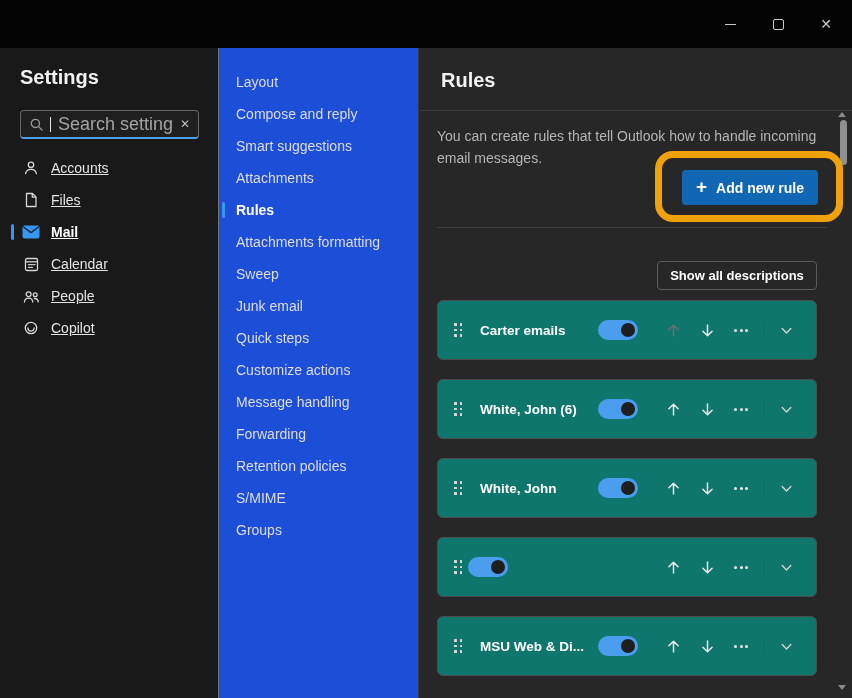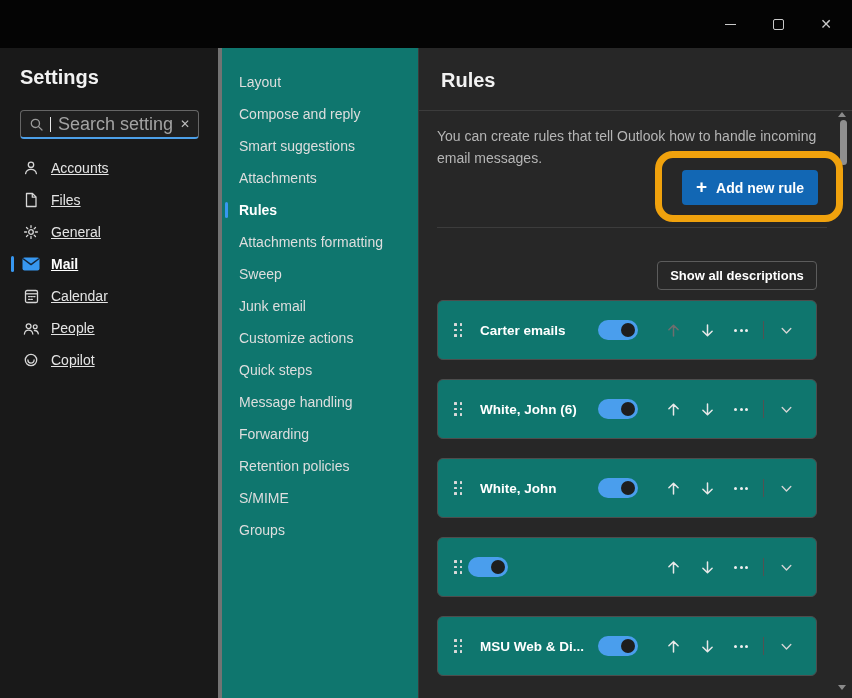--- a/index.html
+++ b/index.html
@@ -34,21 +34,21 @@
   .search-ph { font-size:18px; color:#a3a3a3; white-space:nowrap; overflow:hidden; flex:1; }
   .search-clear { color:#bdbdbd; font-size:12px; flex:none; }
 
   .side-nav { position:absolute; left:0; top:104px; right:0; }
   .side-item { height:32px; display:flex; align-items:center; padding-left:22px; gap:11px; font-size:14px; color:#e4e4e4; position:relative; cursor:default;text-decoration:underline; }
   .side-item .icon { width:18px; height:16px; display:flex; align-items:center; justify-content:center; }
   .side-item.selected { font-weight:bold; color:#fff; }
   .side-item.selected::before { content:''; position:absolute; left:11px; top:8px; width:3px; height:16px; border-radius:2px; background:#3797f0; }
 
   
-  .midnav { width:200px; background:#0f766e; border-left:4px solid #737373; padding-top:18px; flex:none; }
+  .midnav { width:200px; background:#1d4ed8; border-left:1px solid #737373; padding-top:18px; flex:none; }
   .mid-item { height:32px; display:flex; align-items:center; padding-left:17px; font-size:14px; color:#dedede; position:relative; cursor:default; }
   .mid-item.selected { font-weight:bold; color:#fff; }
   .mid-item.selected::before { content:''; position:absolute; left:3px; top:8px; width:3px; height:16px; border-radius:2px; background:#3797f0; }
 
   
   .panel { flex:1; background:#272727; border-left:1px solid #3a3a3a; position:relative; overflow:hidden; }
   .panel-title { position:absolute; left:22px; top:21px; font-size:20px; font-weight:bold; color:#f2f2f2; }
   .hdr-divider { position:absolute; left:0; right:0; top:62px; height:1px; background:#3c3c3c; }
   .desc { position:absolute; left:18px; top:77px; width:394px; font-size:14px; line-height:22px; color:#b5b5b5; }
   .add-btn {
@@ -138,29 +138,20 @@
         </div>
         <div class="side-item">
           <span class="icon">
             <svg width="14" height="16" viewBox="0 0 14 16" fill="none" stroke="#d6d6d6" stroke-width="1.3" stroke-linejoin="round">
               <path d="M2.5 1.5h6L12 5v9.5H2.5z"></path>
               <path d="M8.3 1.7v3.5H12"></path>
             </svg>
           </span>
           <span>Files</span>
         </div>
-        <div class="side-item">
-          <span class="icon">
-            <svg width="16" height="16" viewBox="0 0 16 16" fill="none" stroke="#d6d6d6" stroke-width="1.3" stroke-linecap="round">
-              <circle cx="8" cy="8" r="2.3"></circle>
-              <path d="M8 1.6v2M8 12.4v2M1.6 8h2M12.4 8h2M3.5 3.5l1.4 1.4M11.1 11.1l1.4 1.4M12.5 3.5l-1.4 1.4M4.9 11.1l-1.4 1.4"></path>
-            </svg>
-          </span>
-          <span>General</span>
-        </div>
         <div class="side-item selected">
           <span class="icon">
             <svg width="18" height="14" viewBox="0 0 18 14">
               <rect x="0.5" y="0.5" width="17" height="13" rx="2" fill="#3797f0"></rect>
               <path d="M1.5 2l7.5 5.6L16.5 2" fill="none" stroke="#14273c" stroke-width="1.5" stroke-linecap="round" stroke-linejoin="round"></path>
             </svg>
           </span>
           <span>Mail</span>
         </div>
         <div class="side-item">
@@ -215,24 +206,24 @@
       <div class="mid-item">
         <span>Attachments formatting</span>
       </div>
       <div class="mid-item">
         <span>Sweep</span>
       </div>
       <div class="mid-item">
         <span>Junk email</span>
       </div>
       <div class="mid-item">
+        <span>Quick steps</span>
+      </div>
+      <div class="mid-item">
         <span>Customize actions</span>
-      </div>
-      <div class="mid-item">
-        <span>Quick steps</span>
       </div>
       <div class="mid-item">
         <span>Message handling</span>
       </div>
       <div class="mid-item">
         <span>Forwarding</span>
       </div>
       <div class="mid-item">
         <span>Retention policies</span>
       </div>

